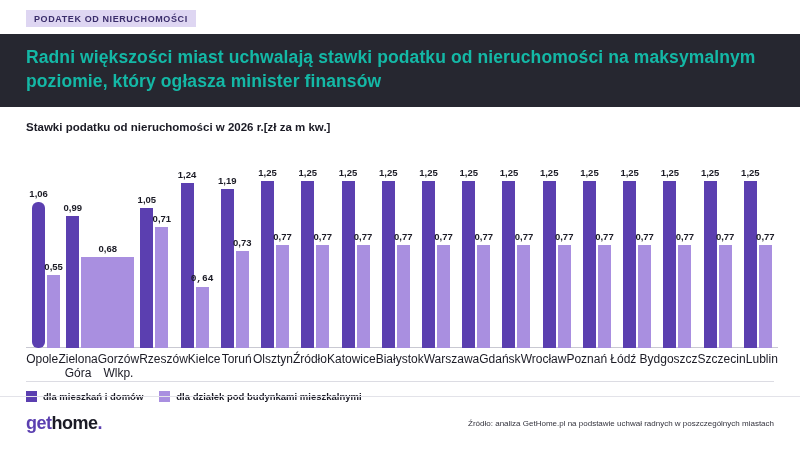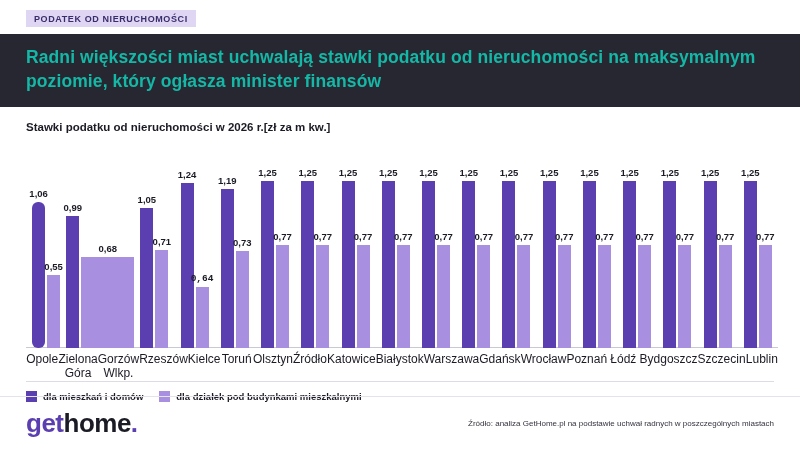--- a/index.html
+++ b/index.html
@@ -151,21 +151,21 @@
     border-top: 1px solid #e3e3e9;
     display: flex;
     align-items: center;
     justify-content: space-between;
     padding: 0 26px;
     box-sizing: border-box;
   }
   .logo {
     display: flex;
     align-items: flex-start;
-    font-size: 26px;
+    font-size: 18px;
     font-weight: bold;
     letter-spacing: -0.5px;
   }
   .logo .get { color: #5b3fb0; }
   .logo .home { color: #1b1b25; }
   .logo .dot { color: #5b3fb0; }
   .source {
     font-size: 8px;
     color: #33333d;
     text-align: right;
@@ -202,21 +202,21 @@
             <span class="val">0,99</span>
           </div>
           <div class="bar secondary" style="height: 90.8286px; padding-left: 40px;">
             <span class="val">0,68</span>
           </div>
         </div>
         <div class="group">
           <div class="bar primary" style="height: 140.25px;">
             <span class="val">1,05</span>
           </div>
-          <div class="bar secondary" style="height: 98px;">
+          <div class="bar secondary" style="height: 121px;">
             <span class="val">0,71</span>
           </div>
         </div>
         <div class="group">
           <div class="bar primary" style="height: 165.629px;">
             <span class="val">1,24</span>
           </div>
           <div class="bar secondary" style="height: 61px; font-family: Liberation Mono, monospace;">
             <span class="val">0,64</span>
           </div>

